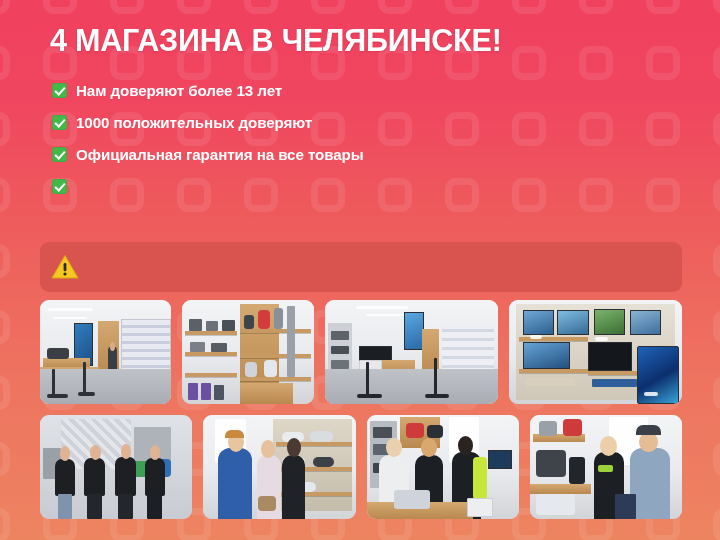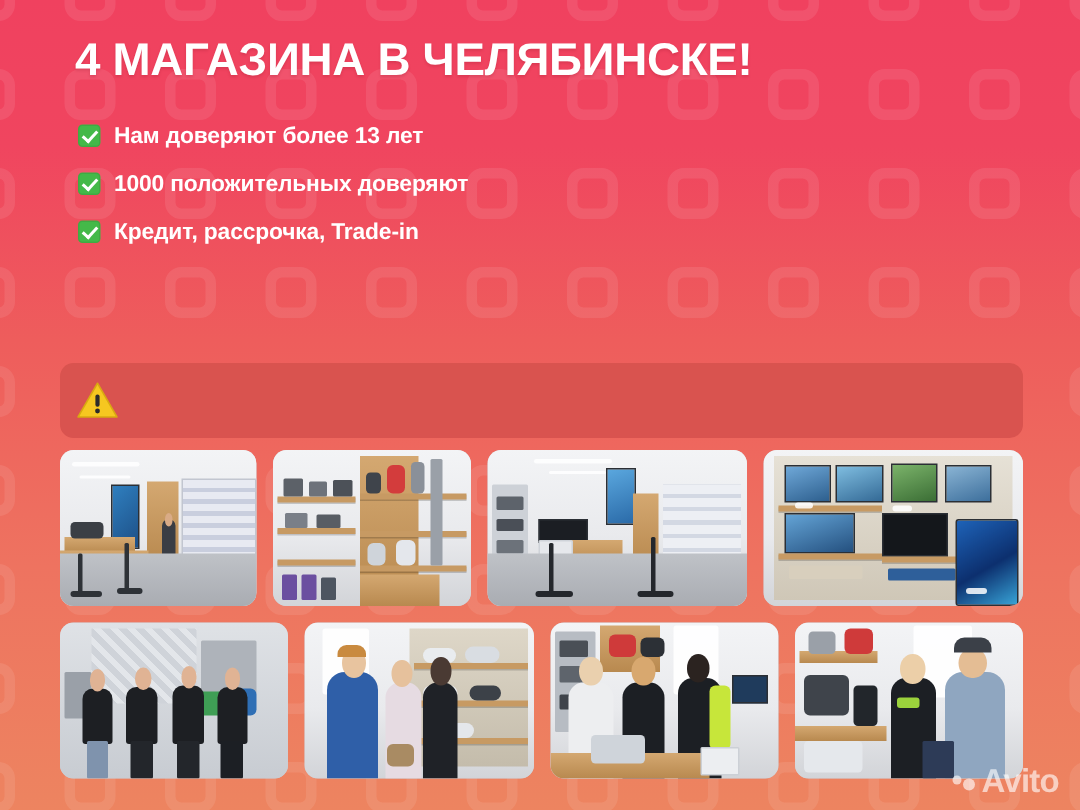--- a/index.html
+++ b/index.html
@@ -340,24 +340,27 @@
     <div class="bullet-row">
       <span class="check-box"></span>
       <span class="bullet-text">Нам доверяют более 13 лет</span>
     </div>
 
     <div class="bullet-row">
       <span class="check-box"></span>
       <span class="bullet-text">1000 положительных доверяют</span>
     </div>
 
-
     <div class="bullet-row">
       <span class="check-box"></span>
-      <span class="bullet-text">Кредит, рассрочка, Trade-in</span>
+      <span class="bullet-text">Официальная гарантия на все товары</span>
+    </div>
+
+    <div class="bullet-row">
+      <span class="check-box"></span>
     </div>
 
   </div>
 
   <div class="notice">
     <svg class="warn-icon" viewBox="0 0 28 26">
       <path d="M14 1.5 L27 24 L1 24 Z" fill="#f6c720" stroke="#d9a911" stroke-width="1" stroke-linejoin="round"></path>
       <rect x="12.6" y="9" width="2.8" height="8.2" rx="1.3" fill="#2b2b2b"></rect>
       <circle cx="14" cy="20" r="1.6" fill="#2b2b2b"></circle>
     </svg>
@@ -539,21 +542,14 @@
         <div class="ph-person" style="left:66%;top:32%;width:26%;height:68%;background:#8fa6c0;border-radius:12px 12px 0 0;"></div>
         <div class="ph-head" style="left:72%;top:16%;width:12%;height:20%;background:#e4bd94;"></div>
         <div class="ph-box" style="left:70%;top:10%;width:16%;height:9%;background:#3b4048;border-radius:7px 7px 0 0;"></div>
         <div class="ph-box" style="left:56%;top:76%;width:14%;height:24%;background:#2d3b57;"></div>
       </div>
 
     </div>
 
   </div>
 
-  <div class="watermark">
-    <span class="wm-dots">
-        <i></i>
-        <i></i>
-      </span>
-    <span>Avito</span>
-  </div>
 
 </div>
 
 </body></html>

